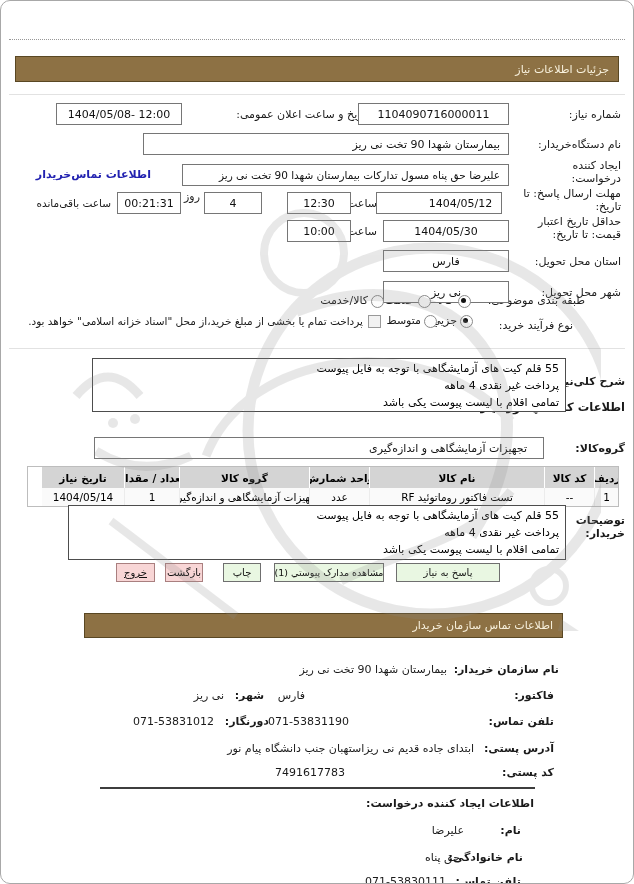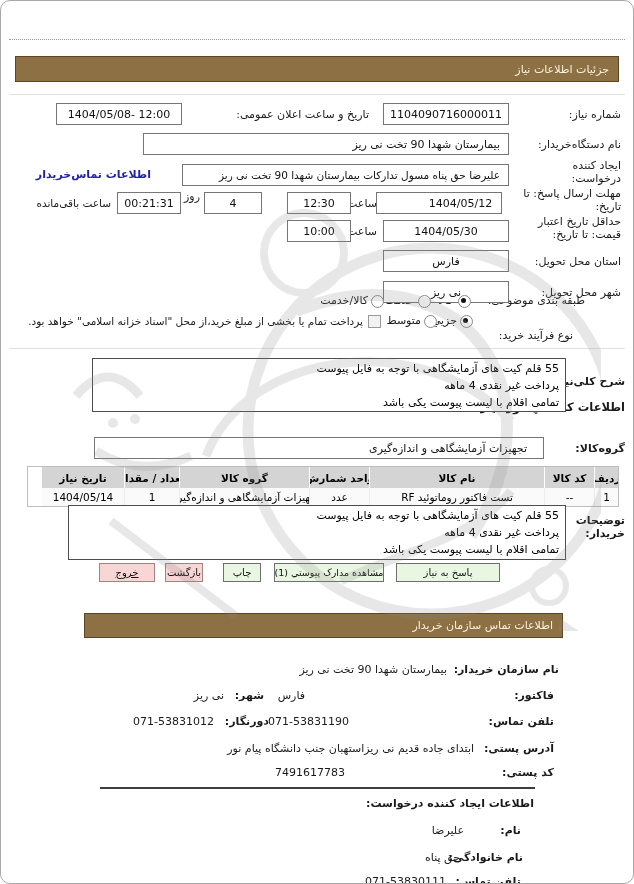--- a/index.html
+++ b/index.html
@@ -44,21 +44,21 @@
 
   <div class="sep" style="top:38px;border-top:1px dotted #979797;"></div>
 
   <div class="bar" style="left:14px;top:55px;width:604px;height:26px;">
     <span>جزئیات اطلاعات نیاز</span>
   </div>
 
   <div class="sep" style="top:93px;"></div>
 
   <div class="lbl" style="right:12px;top:107px;">شماره نیاز:</div>
-  <div class="ibox" style="right:124px;top:102px;width:126px;">
+  <div class="ibox" style="right:124px;top:102px;width:151px;">
     <span class="num">1104090716000011</span>
   </div>
   <div class="lbl" style="right:264px;top:107px;">تاریخ و ساعت اعلان عمومی:</div>
   <div class="ibox" style="right:451px;top:102px;width:126px;">
     <span class="num">1404/05/08- 12:00</span>
   </div>
 
   <div class="lbl" style="right:12px;top:137px;">نام دستگاه‌خریدار:</div>
   <div class="ibox r" style="right:124px;top:132px;width:366px;">
     <span>بیمارستان شهدا 90 تخت نی ریز</span>
@@ -116,21 +116,21 @@
   </div>
 
   <div class="lbl" style="right:48px;top:293px;">طبقه بندی موضوعی:</div>
   <div class="radio sel" style="right:162px;top:294px;"></div>
   <div class="lbl" style="right:180px;top:293px;">کالا</div>
   <div class="radio" style="right:202px;top:294px;"></div>
   <div class="lbl" style="right:219px;top:293px;">خدمت</div>
   <div class="radio" style="right:249px;top:294px;"></div>
   <div class="lbl" style="right:265px;top:293px;">کالا/خدمت</div>
 
-  <div class="lbl" style="right:60px;top:328px;">نوع فرآیند خرید:</div>
+  <div class="lbl" style="right:60px;top:318px;">نوع فرآیند خرید:</div>
   <div class="radio sel" style="right:160px;top:314px;"></div>
   <div class="lbl" style="right:176px;top:313px;">جزیي</div>
   <div class="radio" style="right:196px;top:314px;"></div>
   <div class="lbl" style="right:212px;top:313px;">متوسط</div>
   <div class="chk" style="right:252px;top:314px;"></div>
   <div class="lbl sm" style="right:270px;top:314px;">پرداخت تمام یا بخشی از مبلغ خرید،از محل "اسناد خزانه اسلامی" خواهد بود.</div>
 
   <div class="sep" style="top:347px;"></div>
 
   <div class="lbl b" style="right:8px;top:374px;">شرح کلی‌نیاز:</div>
@@ -177,21 +177,21 @@
   <div class="area" style="right:67px;top:504px;width:498px;height:55px;">
     <div>55 قلم کیت های  آزمایشگاهی با توجه به فایل  پیوست</div>
     <div>پرداخت غیر نقدی 4 ماهه</div>
     <div>تمامی اقلام با لیست  پیوست یکی باشد</div>
   </div>
 
   <div class="btn g" style="right:133px;top:562px;width:104px;">پاسخ به نیاز</div>
   <div class="btn g" style="right:249px;top:562px;width:110px;font-size:9.5px;">مشاهده مدارک پیوستي (1)</div>
   <div class="btn g" style="right:372px;top:562px;width:38px;">چاپ</div>
   <div class="btn p" style="right:430px;top:562px;width:38px;">بازگشت</div>
-  <div class="btn p" style="right:478px;top:562px;width:56px;text-decoration:underline;">خروج</div>
+  <div class="btn p" style="right:478px;top:562px;width:39px;text-decoration:underline;">خروج</div>
 
   <div class="bar" style="left:83px;top:612px;width:479px;height:25px;">
     <span>اطلاعات تماس سازمان خریدار</span>
   </div>
 
   <div class="lbl b" style="right:74px;top:662px;">نام سازمان خریدار:</div>
   <div class="lbl" style="right:186px;top:662px;">بیمارستان شهدا 90 تخت نی ریز</div>
 
   <div class="lbl b" style="right:79px;top:688px;">فاکتور:</div>
   <div class="lbl" style="right:328px;top:688px;">فارس</div>

